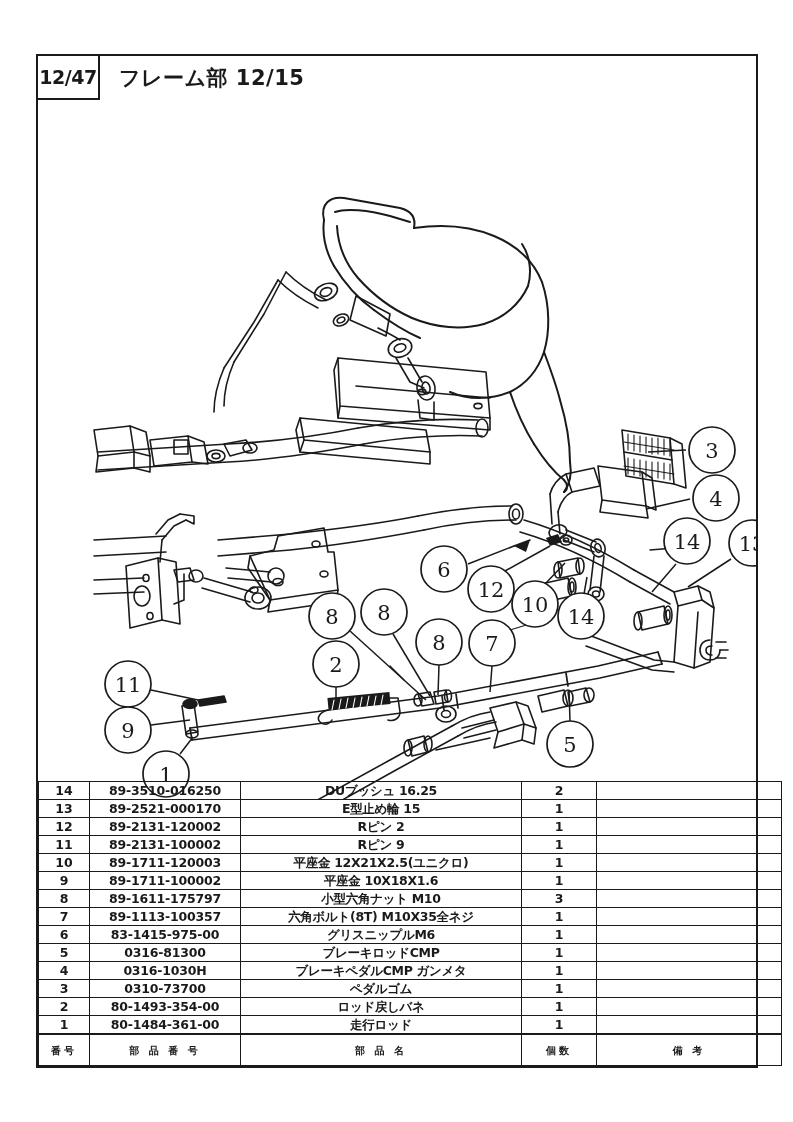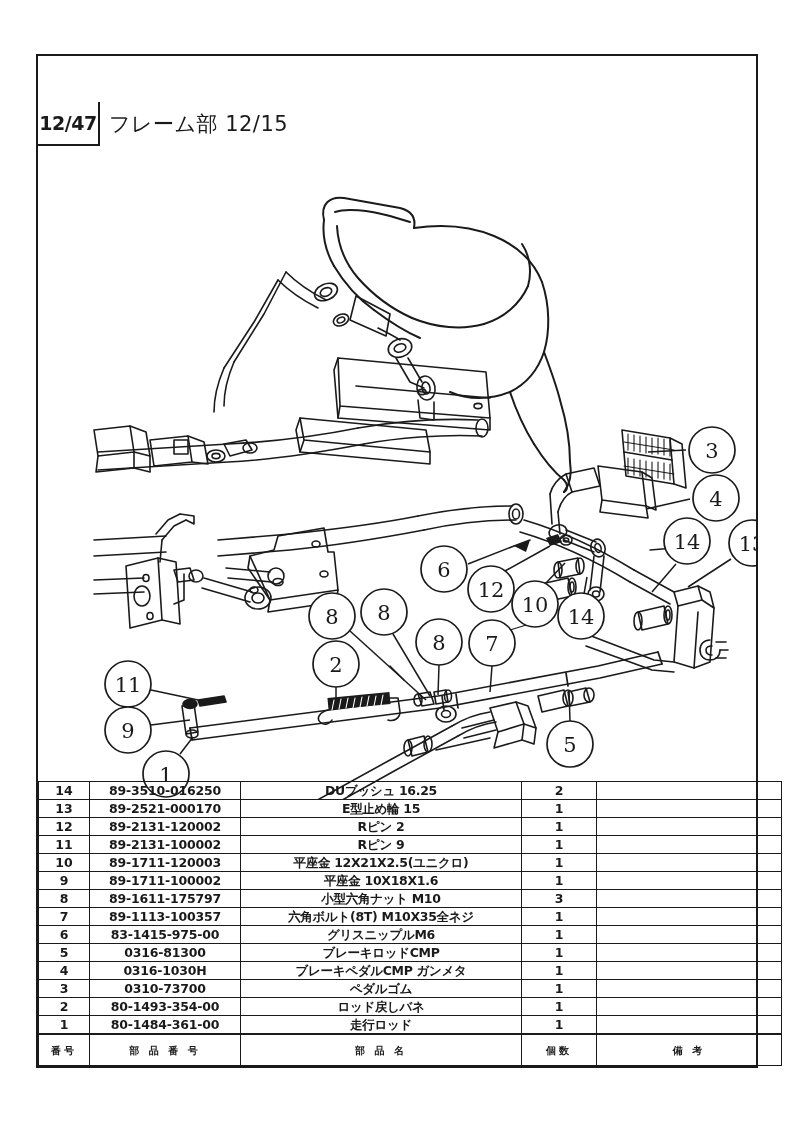--- a/index.html
+++ b/index.html
@@ -28,41 +28,40 @@
   }
 
   
   #title-block {
     position: absolute;
     left: 0px;
     top: 0px;
     height: 44px;
     display: flex;
     align-items: stretch;
-    margin-top: 46px;
   }
   #page-index {
     width: 62px;
     border-right: 2px solid #1a1a1a;
     border-bottom: 2px solid #1a1a1a;
     display: flex;
     align-items: center;
     justify-content: center;
     font-size: 19px;
     font-weight: bold;
     letter-spacing: -0.5px;
     box-sizing: border-box;
   }
   #title-text {
-    padding-left: 9px;
+    padding-left: 19px;
     padding-right: 18px;
     display: flex;
     align-items: center;
     font-size: 21px;
-    font-weight: normal;
+    font-weight: bold;
     letter-spacing: 0.5px;
     white-space: nowrap;
   }
 
   
   #drawing {
     position: absolute;
     left: 0;
     top: 44px;
     width: 718px;

